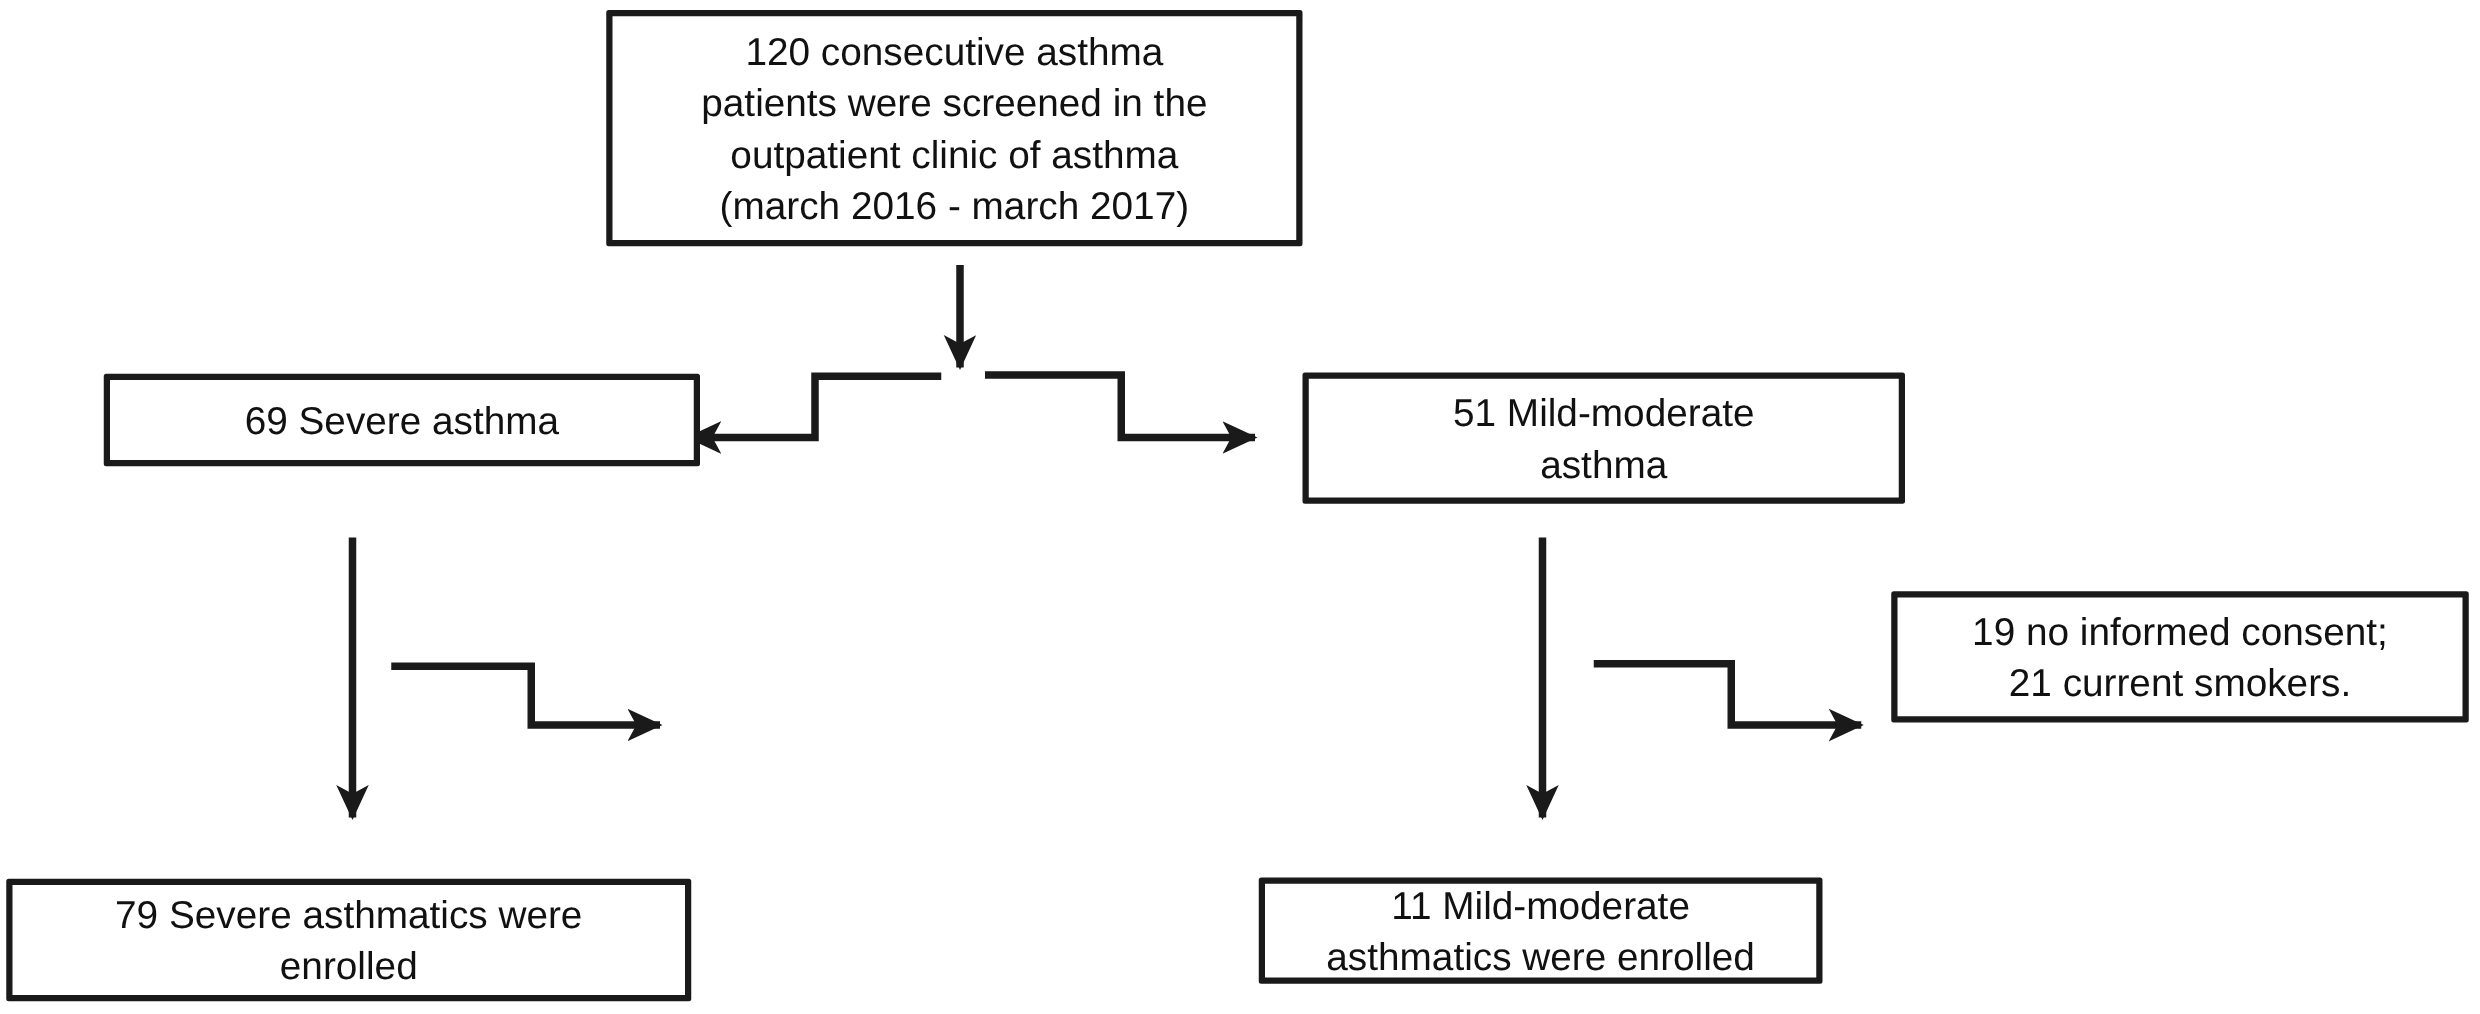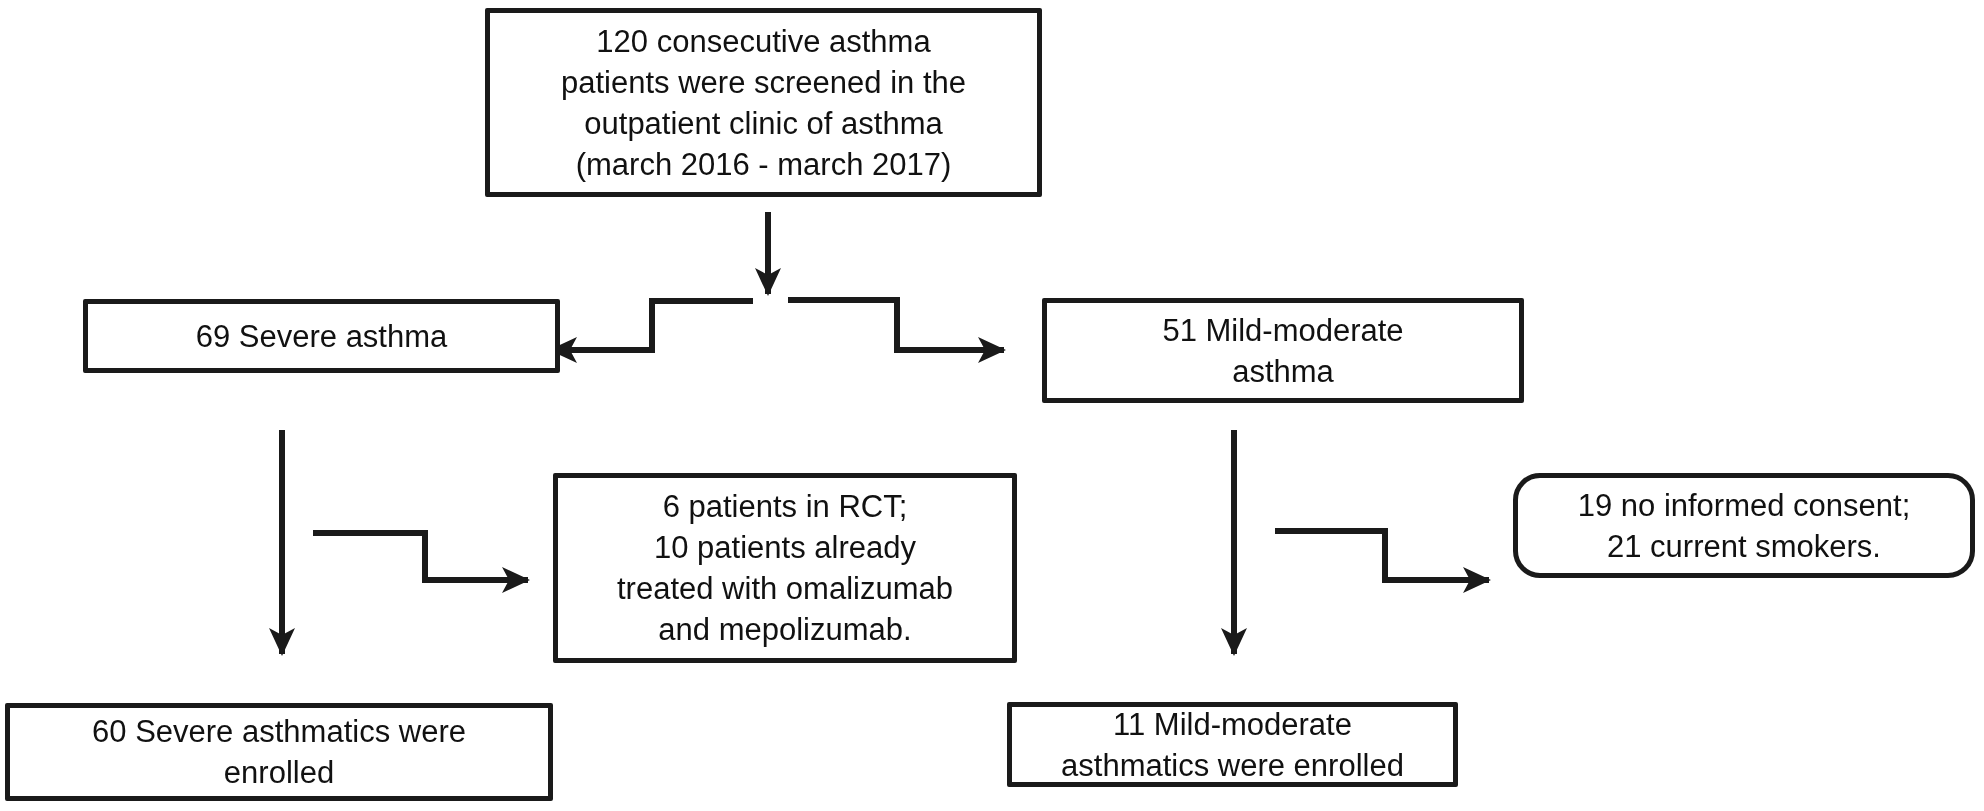--- a/index.html
+++ b/index.html
@@ -29,21 +29,21 @@
     align-items: center;
     justify-content: center;
     text-align: center;
     white-space: pre-line;
     padding: 2px 6px;
   }
   #b-screened     { left: 485px;  top: 8px;   width: 557px; height: 189px; }
   #b-severe       { left: 45px;   top: 299px; width: 477px; height: 74px; margin-left: 38px;  }
   #b-mild         { left: 1042px; top: 298px; width: 482px; height: 105px; }
   #b-rct          { left: 553px;  top: 473px; width: 464px; height: 190px; }
-  #b-consent      { left: 1513px; top: 473px; width: 462px; height: 105px; border-radius: 27px; }
+  #b-consent      { left: 1513px; top: 473px; width: 462px; height: 105px; }
   #b-severe-enr   { left: 5px;    top: 703px; width: 548px; height: 98px;  }
   #b-mild-enr     { left: 1007px; top: 702px; width: 451px; height: 85px;  }
   .flow-line { fill: none; stroke: #1a1a1a; stroke-width: 6; }
   .arrow-head { fill: #1a1a1a; }
 </style>
 </head>
 <body>
 
 <div class="canvas">
 
@@ -66,27 +66,23 @@
   <div class="box" id="b-screened">120 consecutive asthma
 patients were screened in the
 outpatient clinic of asthma
 (march 2016 - march 2017)</div>
 
   <div class="box" id="b-severe">69 Severe asthma</div>
 
   <div class="box" id="b-mild">51 Mild-moderate
 asthma</div>
 
-  <div class="box" id="b-rct">6 patients in RCT;
-10 patients already
-treated with omalizumab
-and mepolizumab.</div>
 
   <div class="box" id="b-consent">19 no informed consent;
 21 current smokers.</div>
 
-  <div class="box" id="b-severe-enr">60 Severe asthmatics were
+  <div class="box" id="b-severe-enr">79 Severe asthmatics were
 enrolled</div>
 
   <div class="box" id="b-mild-enr">11 Mild-moderate
 asthmatics were enrolled</div>
 
 </div>
 
 </body></html>

